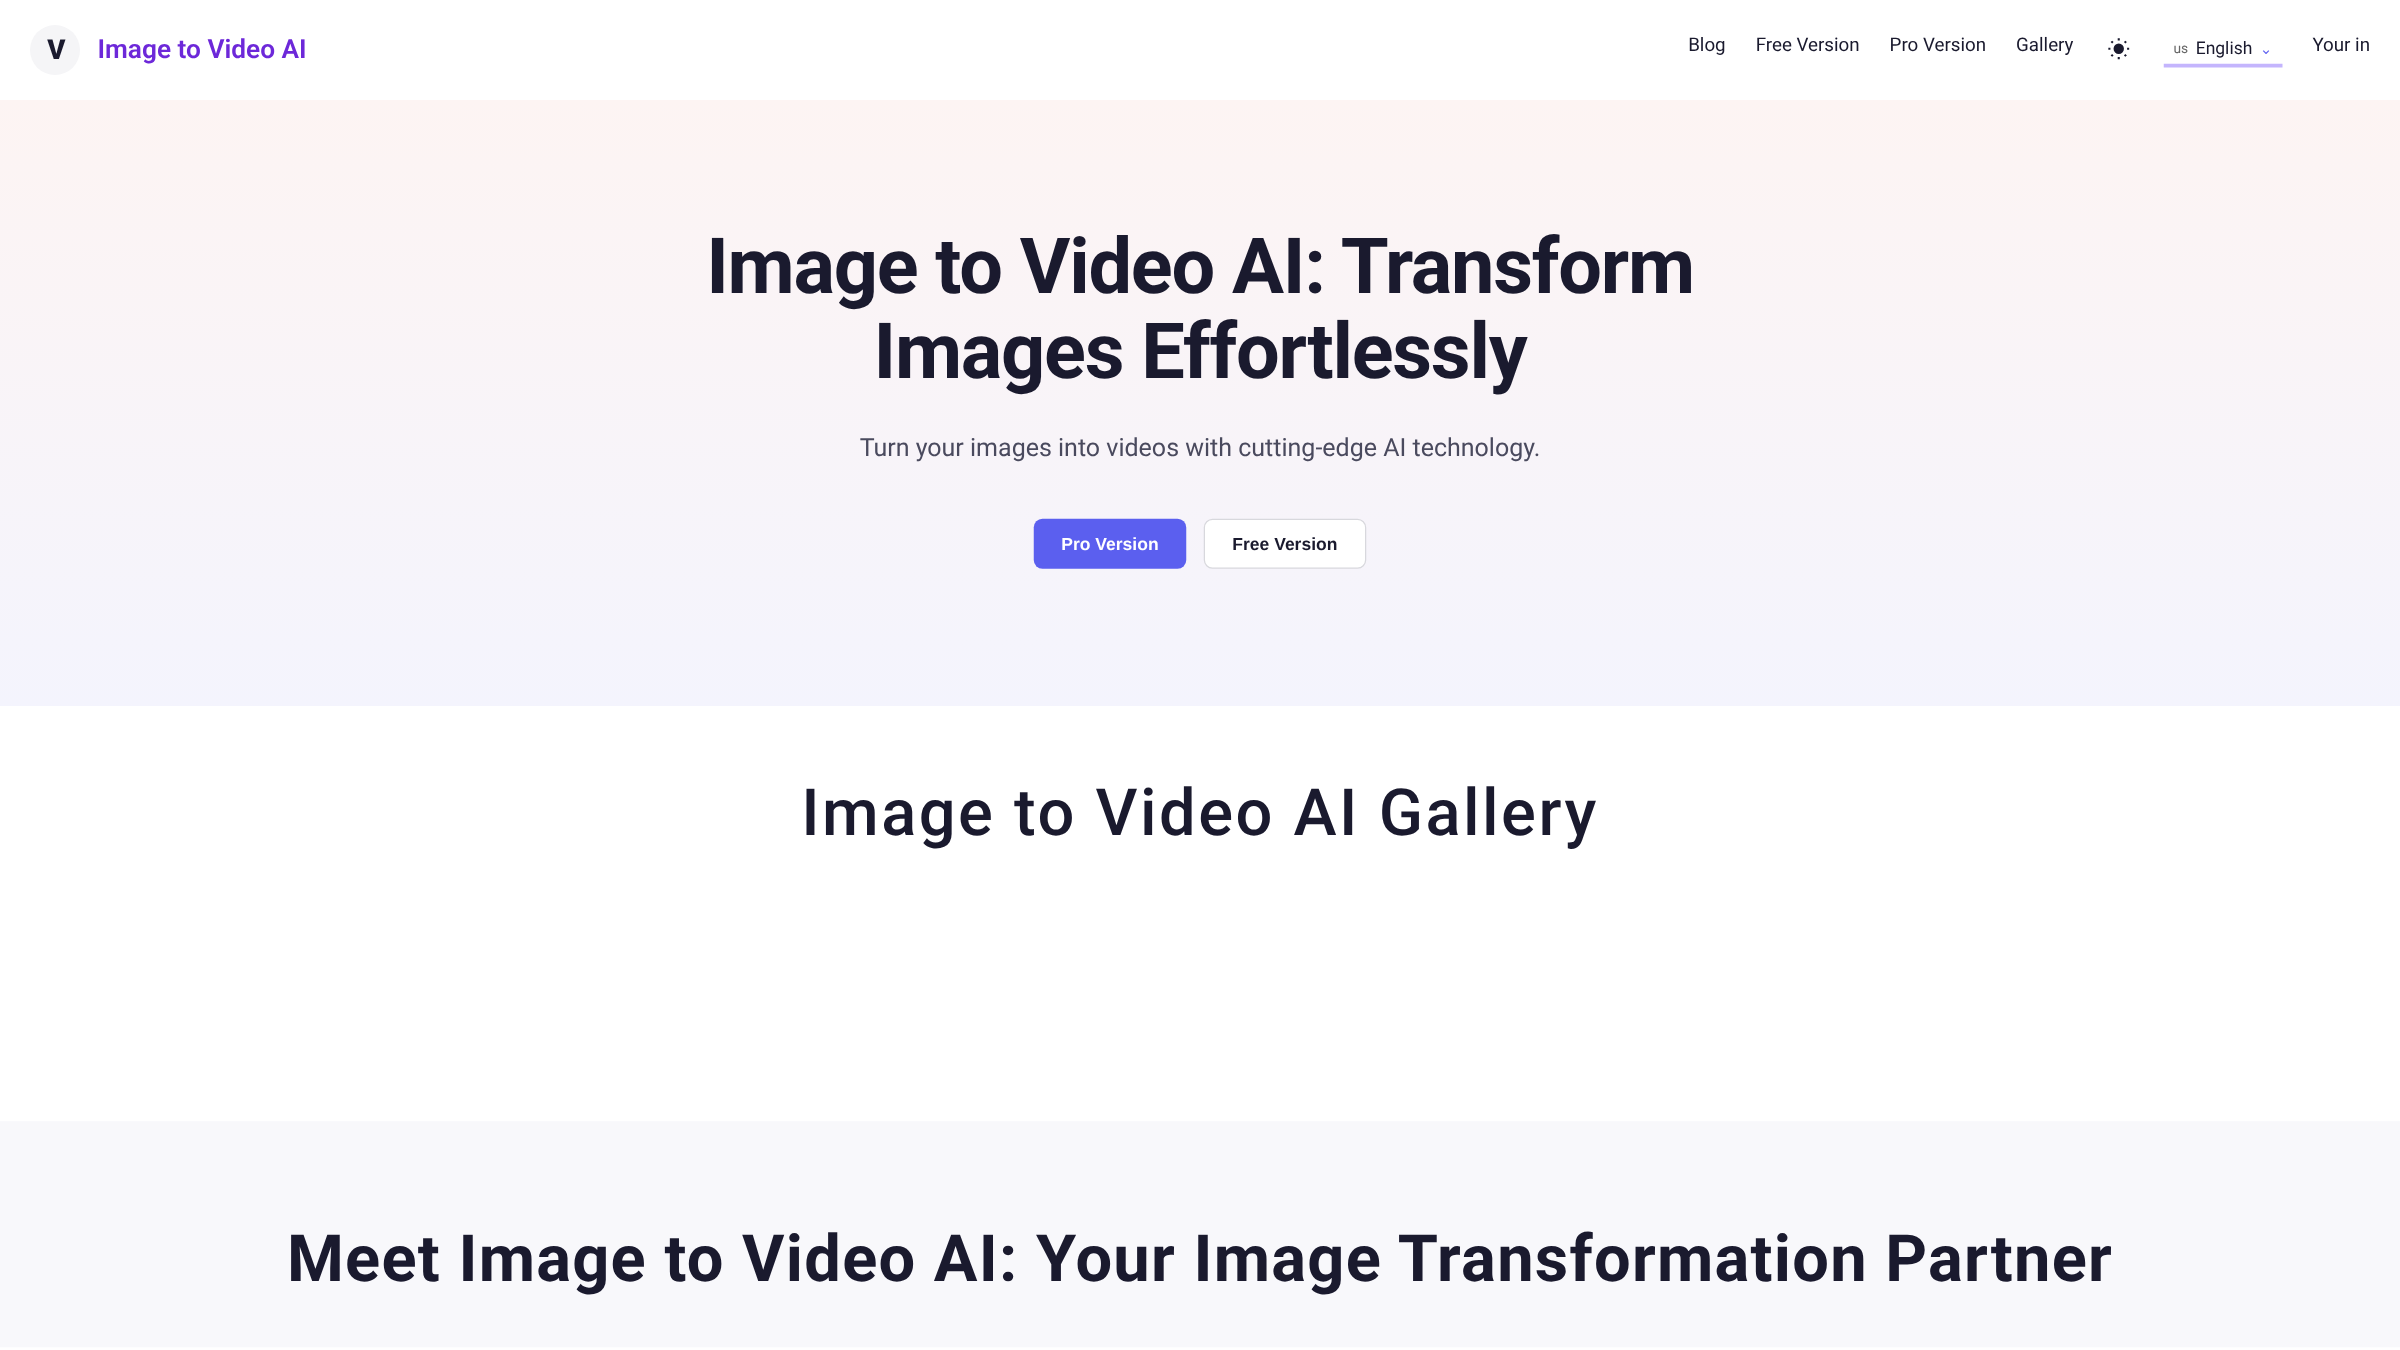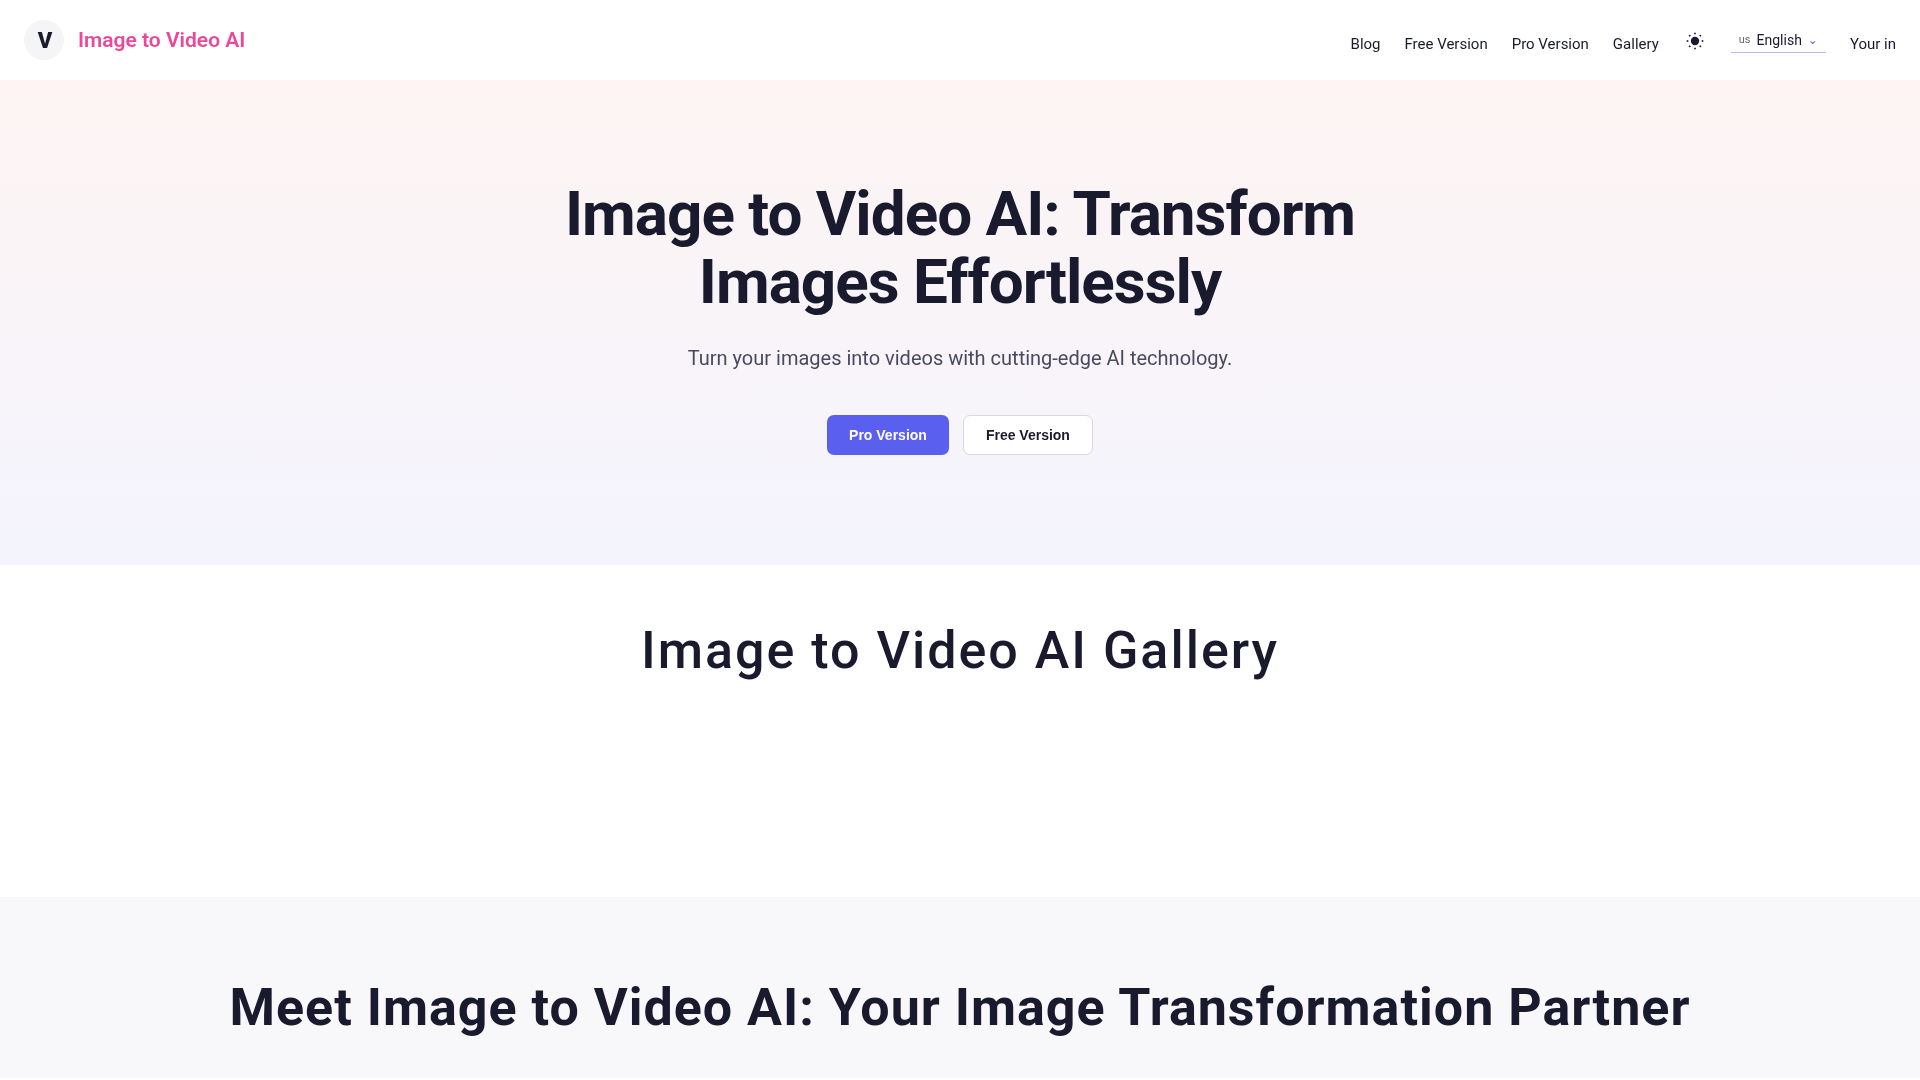--- a/index.html
+++ b/index.html
@@ -42,26 +42,26 @@
     .logo-v {
       font-size: 22px;
       font-weight: 900;
       color: #1a1a2e;
       letter-spacing: -2px;
     }
     
     .logo-text {
       font-size: 21px;
       font-weight: 600;
-      color: #ec4899;
+      color: #6d28d9;
     }
     
     .nav-section {
       display: flex;
-      align-items: flex-end;
+      align-items: flex-start;
       gap: 24px;
     }
     
     .nav-link {
       font-size: 15px;
       color: #1a1a2e;
       text-decoration: none;
       cursor: pointer;
     }
     
@@ -75,21 +75,21 @@
     }
     
     .lang-selector {
       display: flex;
       align-items: center;
       gap: 6px;
       font-size: 14px;
       color: #1a1a2e;
       cursor: pointer;
       padding: 4px 8px;
-      border-bottom: 1px solid #c4b5fd;
+      border-bottom: 3px solid #c4b5fd;
     }
     
     .lang-prefix {
       font-size: 11px;
       color: #666;
     }
     
     .chevron-down {
       color: #6366f1;
       font-size: 12px;

